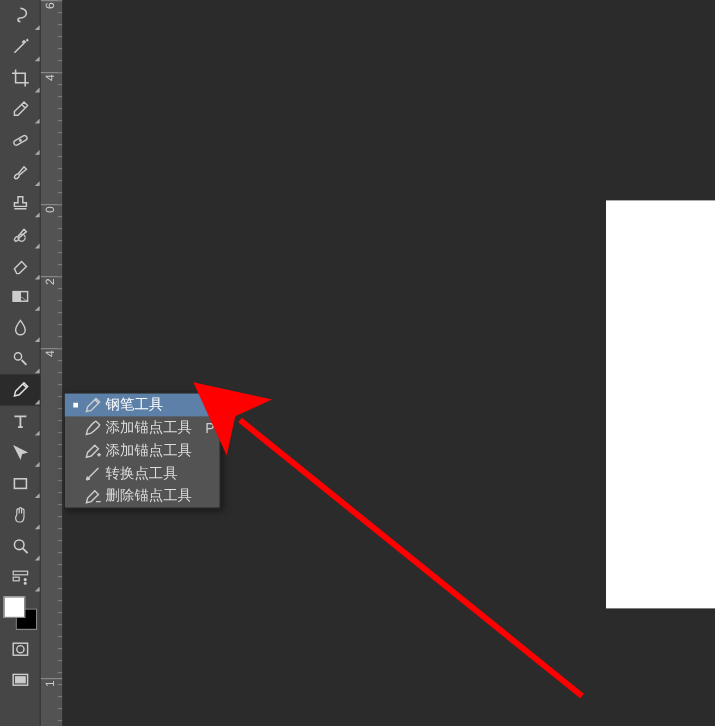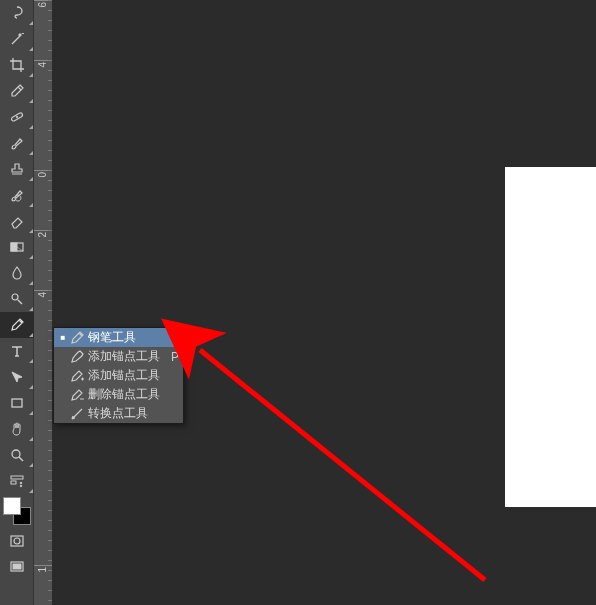--- a/index.html
+++ b/index.html
@@ -394,34 +394,34 @@
           <path d="M3 13l1-4 6-6 3 3-6 6-4 1zM12 11h3m-1.5-1.5v3" fill="none" stroke-width="1.2"></path>
         </svg>
       </span>
       <span class="fi-label">添加锚点工具</span>
       <span class="fi-key"></span>
     </div>
     <div class="flyout-item">
       <span class="fi-bullet"></span>
       <span class="fi-icon">
         <svg width="16" height="16" class="icon" viewBox="0 0 16 16">
+          <path d="M3 13L13 3M3 13l3-1M3 13l1-3" fill="none" stroke-width="1.2"></path>
+        </svg>
+      </span>
+      <span class="fi-label">转换点工具</span>
+      <span class="fi-key"></span>
+    </div>
+    <div class="flyout-item">
+      <span class="fi-bullet"></span>
+      <span class="fi-icon">
+        <svg width="16" height="16" class="icon" viewBox="0 0 16 16">
           <path d="M3 13l1-4 6-6 3 3-6 6-4 1zM11 12h4" fill="none" stroke-width="1.2"></path>
         </svg>
       </span>
       <span class="fi-label">删除锚点工具</span>
-      <span class="fi-key"></span>
-    </div>
-    <div class="flyout-item">
-      <span class="fi-bullet"></span>
-      <span class="fi-icon">
-        <svg width="16" height="16" class="icon" viewBox="0 0 16 16">
-          <path d="M3 13L13 3M3 13l3-1M3 13l1-3" fill="none" stroke-width="1.2"></path>
-        </svg>
-      </span>
-      <span class="fi-label">转换点工具</span>
       <span class="fi-key"></span>
     </div>
   </div>
 
 <svg class="arrow-svg" width="596" height="605">
   <defs>
     <marker id="ah" markerWidth="12" markerHeight="12" refX="2" refY="6" orient="auto">
       <path d="M0,0 L12,6 L0,12 L3,6 Z" fill="#ff0000"></path>
     </marker>
   </defs>

